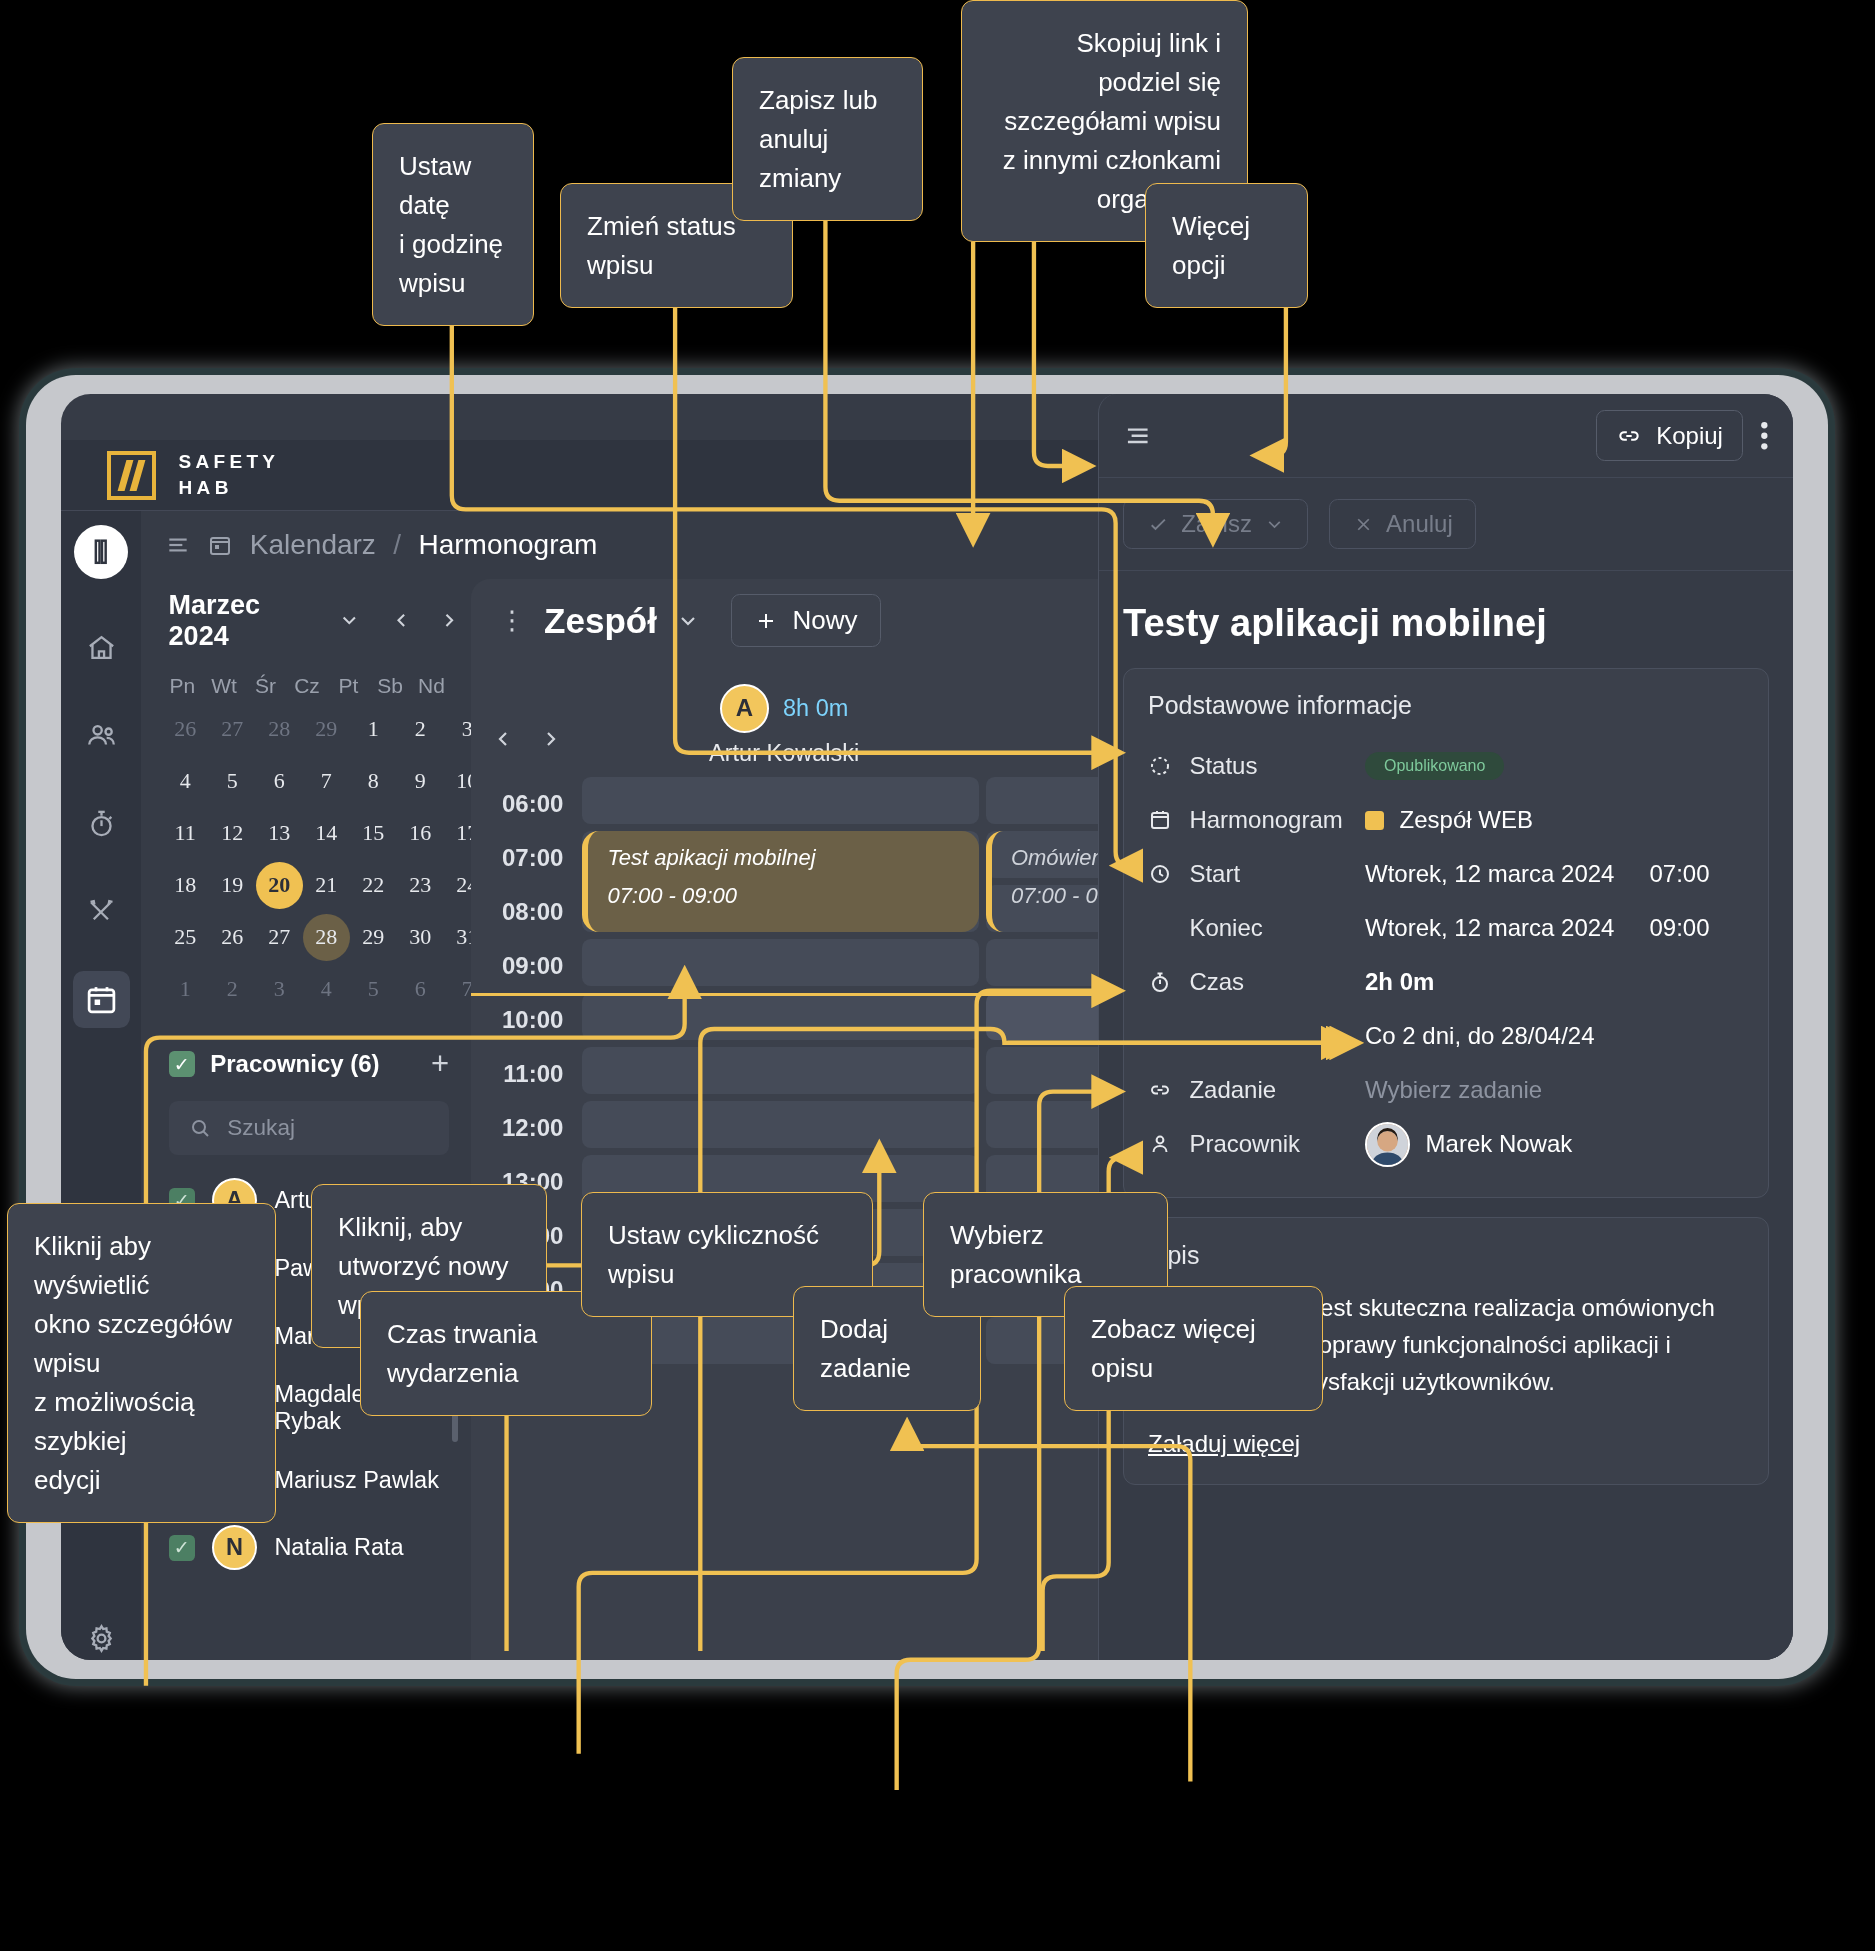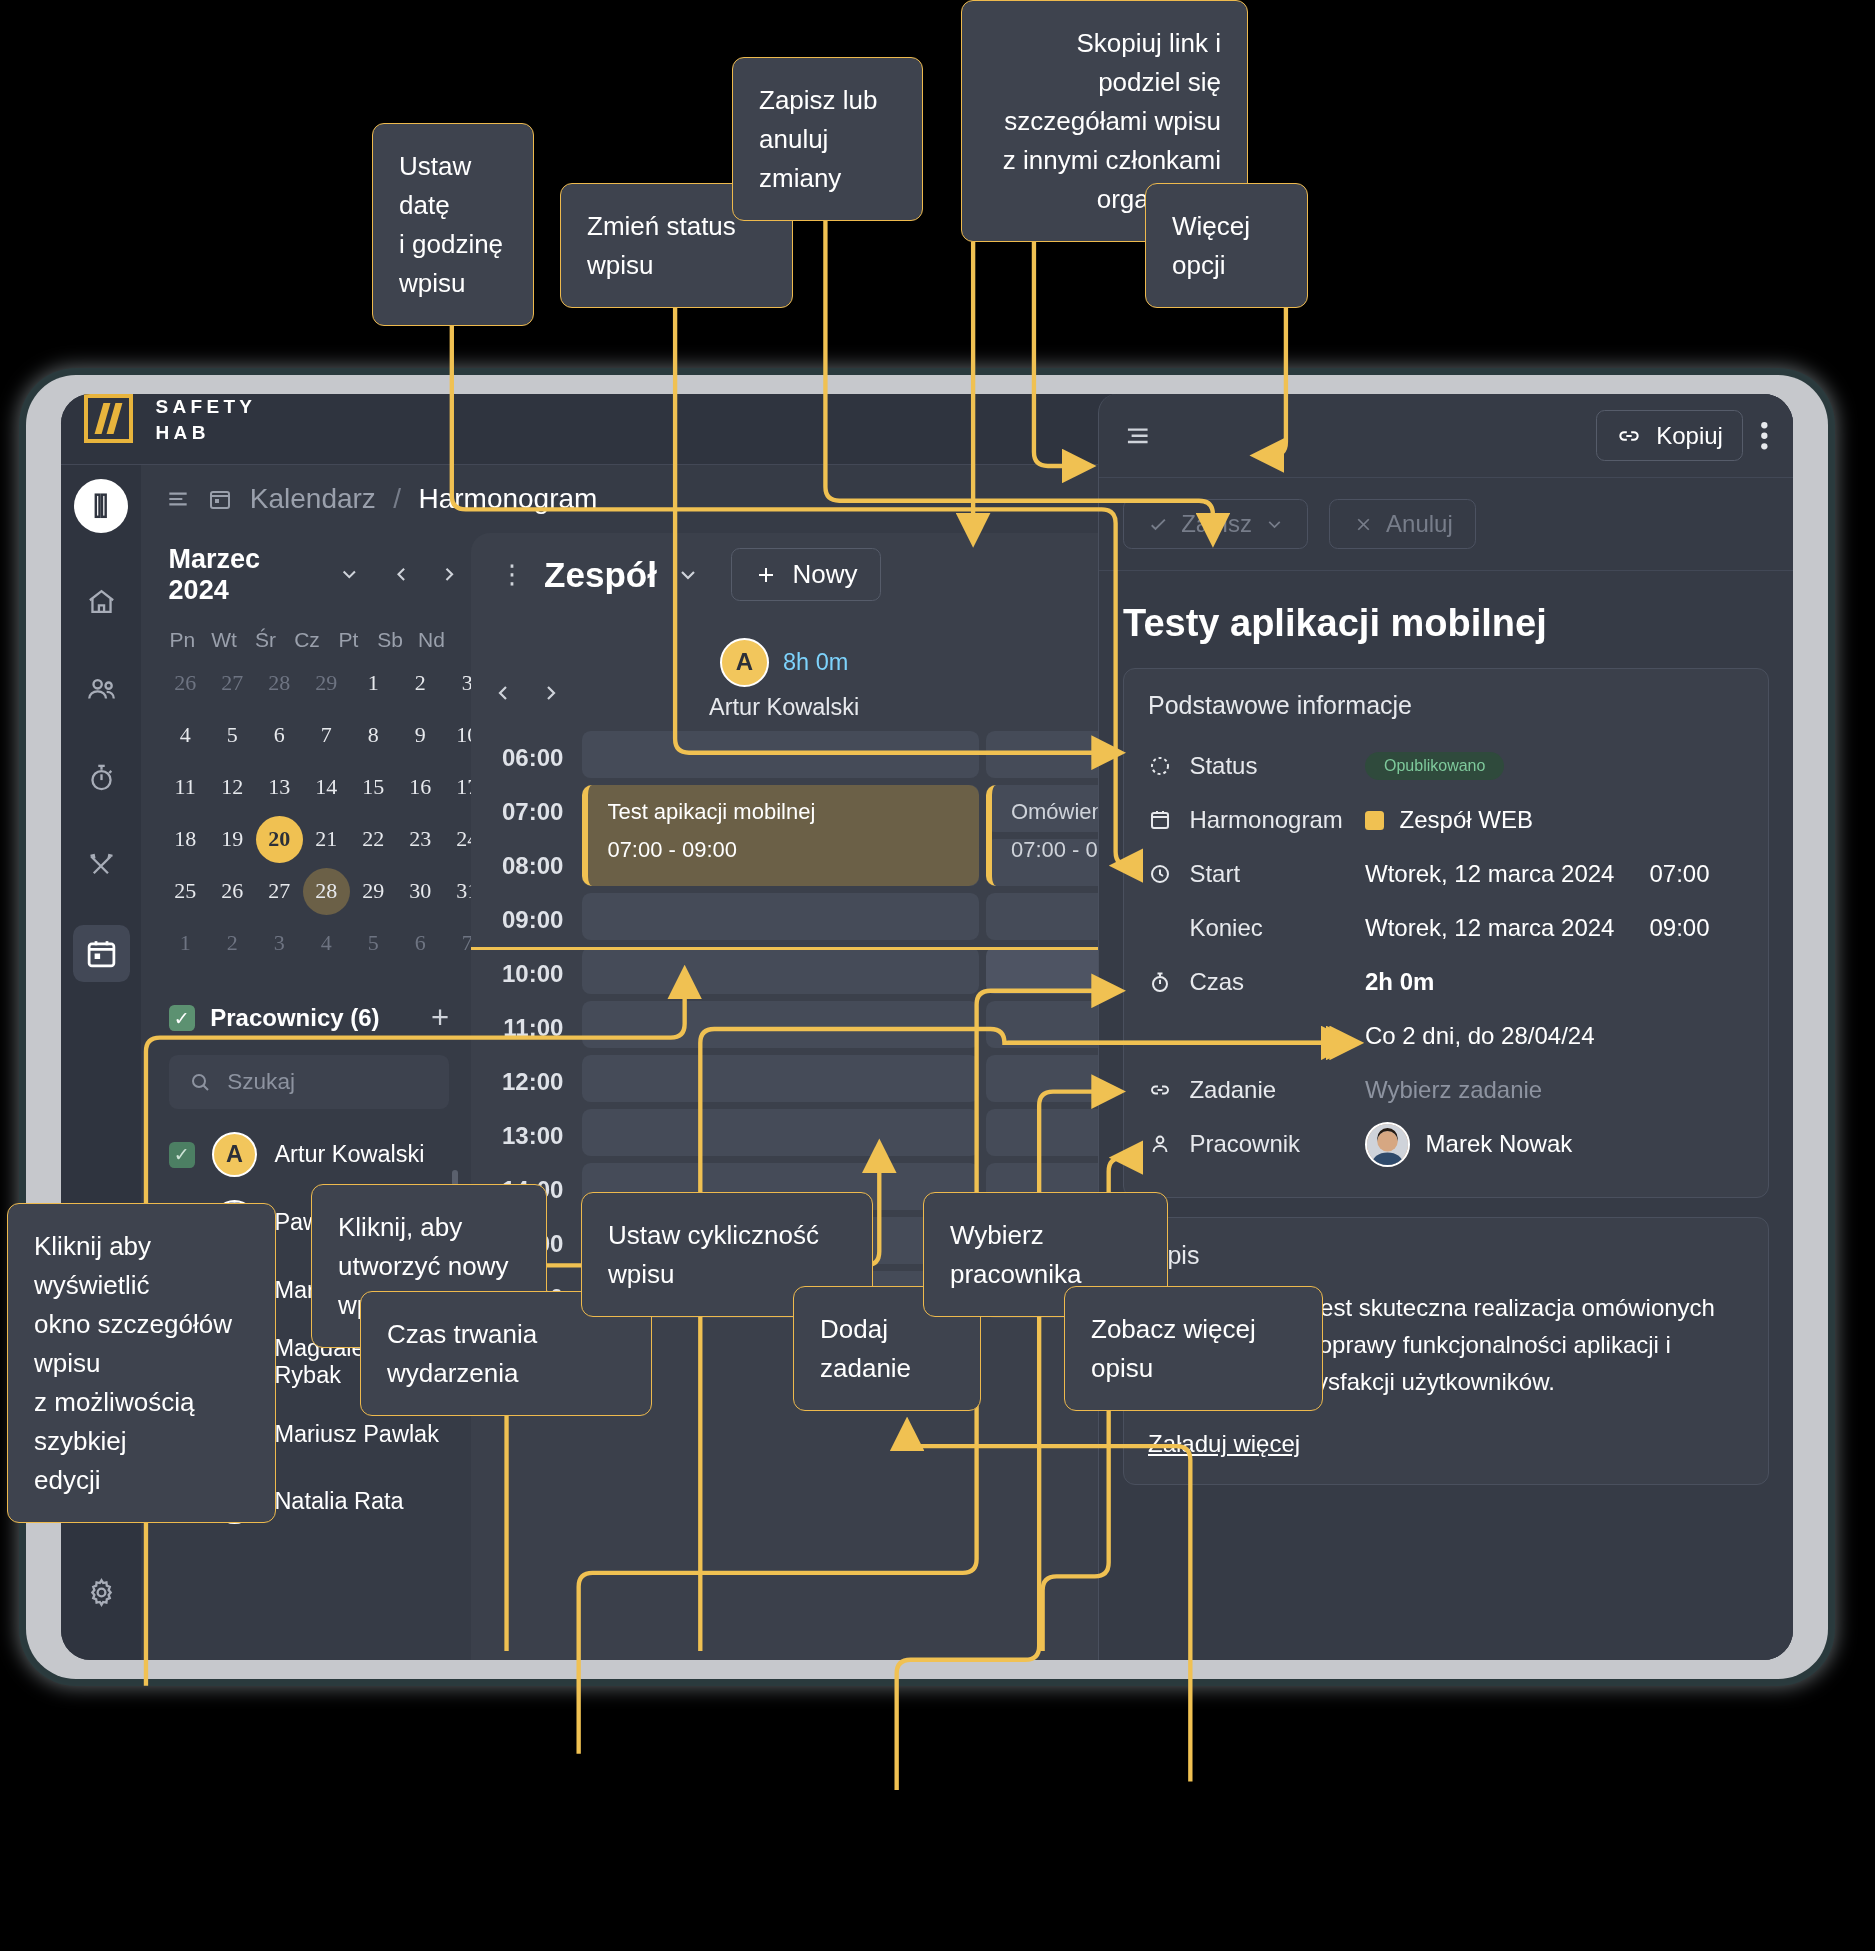--- a/index.html
+++ b/index.html
@@ -24,22 +24,22 @@
     box-shadow:0 0 0 7px #2a3a3d, 0 0 19px 8.7px rgba(160,170,175,.55);
     z-index:5;
   }
   #screen{
     position:absolute; left:35px; top:19px; right:35px; bottom:19px;
     background:#363b46; border-radius:29.5px; overflow:hidden;
   }
 
   
   #topbar{
-    height:71px; background:#2f343f; display:flex; align-items:flex-start;
-    padding-left:23px; border-bottom:0.9px solid #434856;
+    height:71px; background:#2f343f; display:flex; align-items:center;
+    padding-left:46px; border-bottom:0.9px solid #434856;margin-top:46px;
   }
   .brandmark{
     width:49px;height:49px;border:4.3px solid #e8b43c;position:relative;
     display:flex;align-items:center;justify-content:center;
   }
   .brandmark i{
     display:block;width:7px;height:31px;background:#e8b43c;
     transform:skewX(-16deg);
   }
   .brandmark i:first-child{margin-right:4.3px;}
@@ -124,22 +124,22 @@
   #tlgrid{ flex:1; display:flex; position:relative; }
   #hours{ width:111px; flex:0 0 111px; }
   .hr{ height:54px; font-size:24px; font-weight:bold; color:#dfe2e8;
        display:flex; align-items:center; justify-content:flex-end; padding-right:19px;}
   .slots{ flex:1; display:flex; gap:7px; padding-right:7px; }
   .slotcol{ flex:1; min-width:0; display:flex; flex-direction:column; gap:7px; position:relative;}
   .slot{ height:47px; background:#454b58; border-radius:8.7px; }
   .slot.hov{ background:#4e5463; display:flex;align-items:center;justify-content:center;
              color:#b9bec9; font-size:35px;}
   .event{
-    position:absolute; left:0; right:0; border-radius:10px; padding:12px 14px 12px 19px;
-    font-size:22px; line-height:1.35; z-index:3;
+    position:absolute; left:0; right:0; border-radius:17px; padding:12px 14px 12px 19px;
+    font-size:22px; line-height:1.35; z-index:3;font-style:italic;
   }
   .event.primary{ background:#6b6047; border-left:6px solid #f0c152; color:#fff; }
   .event.ghost{ background:transparent; border-left:6px solid #f0c152; color:#cfd3da; }
   .event .tm{ margin-top:8.7px; }
   #redline{ position:absolute; left:0; right:0; height:2.6px; background:#f0c152; z-index:4;}
 
   
   #panel{
     position:absolute; right:0; top:0; width:695px; bottom:0; background:#363b46;
     border-left:0.9px solid #4a505e; border-radius:19px 0 0 0; z-index:20;

